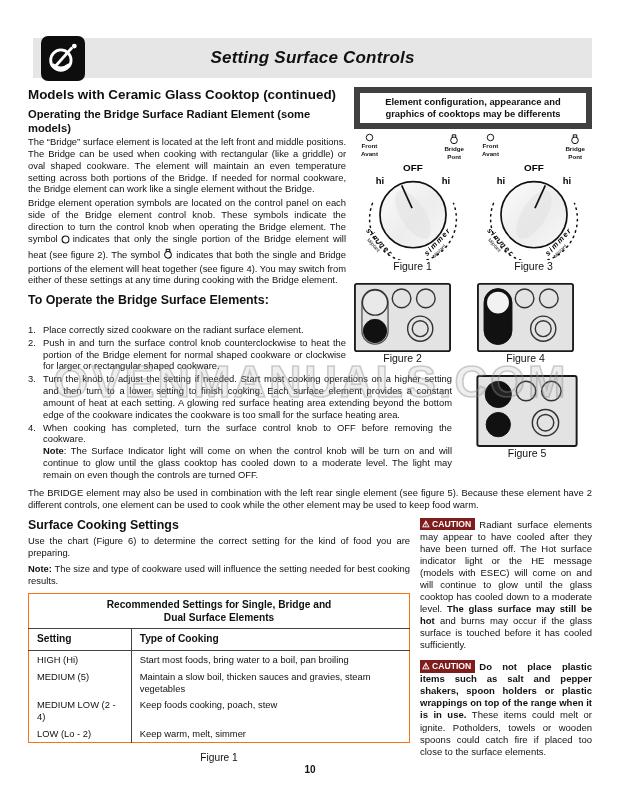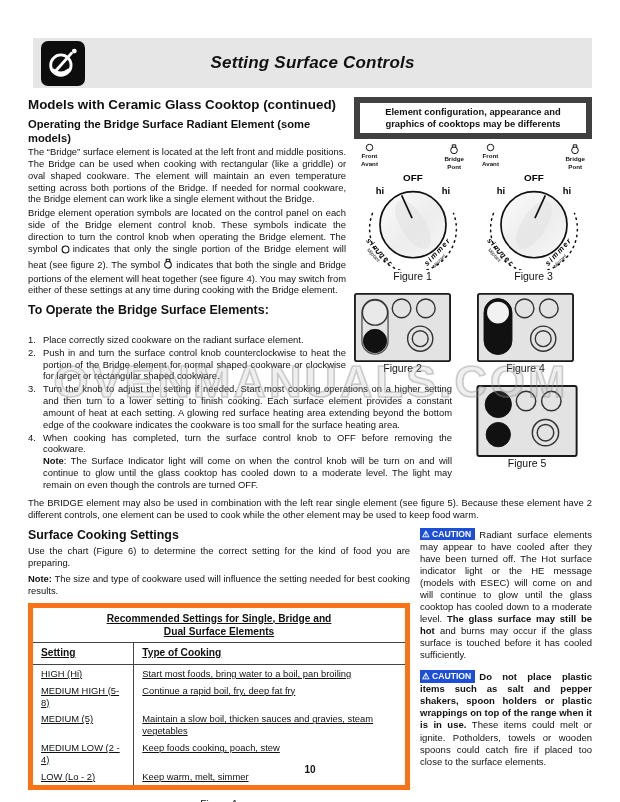--- a/index.html
+++ b/index.html
@@ -1,20 +1,20 @@
 <!DOCTYPE html>
 <html><head>
 <meta charset="utf-8">
 <style>
   html,body { margin:0; padding:0; }
   body { width:620px; height:802px; background:#fff; font-family:"Liberation Sans", sans-serif; color:#111; }
   .page { position:relative; width:620px; height:802px; overflow:hidden; }
 
   
-  .band { height:50px; background:#e6e6e6; margin:38px 28px 0 33px; display:flex; align-items:center; position:relative; }
+  .band { height:40px; background:#e6e6e6; margin:38px 28px 0 33px; display:flex; align-items:center; position:relative; }
   .logo { width:44px; height:45px; background:#0d0d0d; border-radius:7px; margin-left:8px; position:relative; flex:none; z-index:2; display:flex; align-items:center; justify-content:center; }
   .band-title { position:absolute; left:0; right:0; text-align:center; font-size:17px; font-weight:bold; font-style:italic; letter-spacing:.2px; }
 
   .content { margin:9px 28px 0 28px; font-size:9.4px; line-height:1.26; }
 
   
   .right-panel { float:right; width:238px; margin:0 0 4px 8px; }
   .config-box { border:6px solid #404040; text-align:center; font-weight:bold; font-size:9.4px; line-height:1.3; padding:3px 2px; }
   .knob-row { display:flex; justify-content:space-between; margin-top:4px; }
   .knob-fig { width:117px; text-align:center; }
@@ -36,25 +36,25 @@
   .op-heading { font-size:12.4px; font-weight:bold; margin:7px 0 15px; }
   .op-item { display:flex; margin:0 0 1px; }
   .op-num { width:15px; flex:none; }
   .op-text { flex:1; text-align:justify; }
   .combo-para { clear:both; text-align:justify; margin:4px 0 0; padding-top:2px; }
 
   
   .settings-section { margin-top:7px; }
   .caution-col { float:right; width:172px; margin-left:10px; font-size:9.5px; line-height:1.27; text-align:justify; }
   .caution-block { margin-bottom:9px; }
-  .caution-tag { display:inline-block; background:#1d4ed8; color:#fff; font-weight:bold; font-size:8.6px; line-height:1.2; padding:1px 4px 1px 2px; margin-right:4px; vertical-align:1px; white-space:nowrap; }
+  .caution-tag { display:inline-block; background:#7f1d1d; color:#fff; font-weight:bold; font-size:8.6px; line-height:1.2; padding:1px 4px 1px 2px; margin-right:4px; vertical-align:1px; white-space:nowrap; }
   .settings-left { overflow:hidden; }
   .settings-heading { font-size:12.4px; font-weight:bold; margin:0 0 2px; }
   .settings-p { margin:0 0 6px; text-align:justify; }
-  table.settings { width:100%; border-collapse:collapse; border:5px solid #f97316; margin-top:2px;text-decoration:underline; }
+  table.settings { width:100%; border-collapse:collapse; border:1px solid #f97316; margin-top:2px; }
   table.settings th, table.settings td { font-weight:normal; padding:2px 8px; text-align:left; vertical-align:top; }
   .tbl-title { text-align:center !important; font-weight:bold !important; font-size:10.2px; line-height:1.3; padding:4px 2px !important; border-bottom:1px solid #444; }
   .tbl-colhead { font-weight:bold !important; font-size:10.2px; border-bottom:1px solid #444; padding:4px 8px !important; }
   .col2 { border-left:1px solid #444; }
   table.settings td { font-size:9.4px; padding:3px 8px 2px; }
   .table-caption { text-align:center; font-size:10.2px; margin-top:9px; }
 
   .page-number { position:absolute; left:0; right:0; top:764px; text-align:center; font-weight:bold; font-size:10px; }
 
   .watermark { position:absolute; top:356px; left:16px; width:590px; text-align:center; font-size:45px; font-weight:bold; letter-spacing:3px; color:rgba(145,145,145,0.14); -webkit-text-stroke:1.6px rgba(140,140,140,0.42); pointer-events:none; z-index:5; }
@@ -270,24 +270,20 @@
           </tr>
           <tr>
             <th class="tbl-colhead">Setting</th>
             <th class="tbl-colhead col2">Type of Cooking</th>
           </tr>
           <tr>
             <td>HIGH (Hi)</td>
             <td class="col2">Start most foods, bring water to a boil, pan broiling</td>
           </tr>
           <tr>
-            <td>MEDIUM HIGH (5-8)</td>
-            <td class="col2">Continue a rapid boil, fry, deep fat fry</td>
-          </tr>
-          <tr>
             <td>MEDIUM (5)</td>
             <td class="col2">Maintain a slow boil, thicken sauces and gravies, steam vegetables</td>
           </tr>
           <tr>
             <td>MEDIUM LOW (2 - 4)</td>
             <td class="col2">Keep foods cooking, poach, stew</td>
           </tr>
           <tr>
             <td>LOW (Lo - 2)</td>
             <td class="col2">Keep warm, melt, simmer</td>

